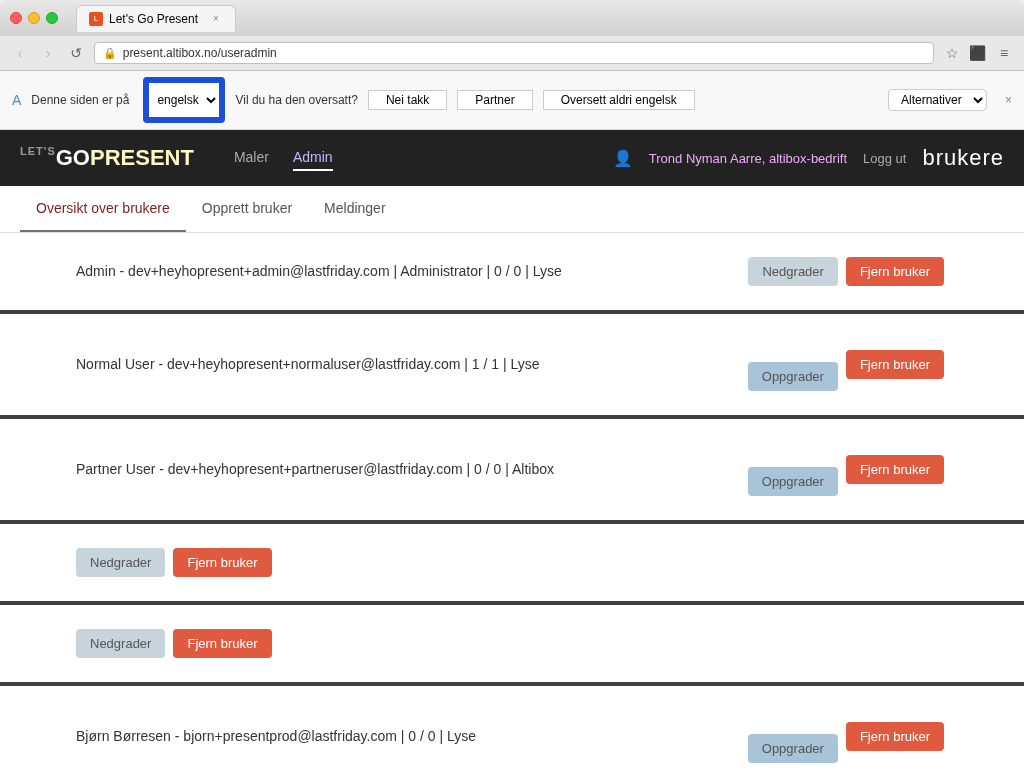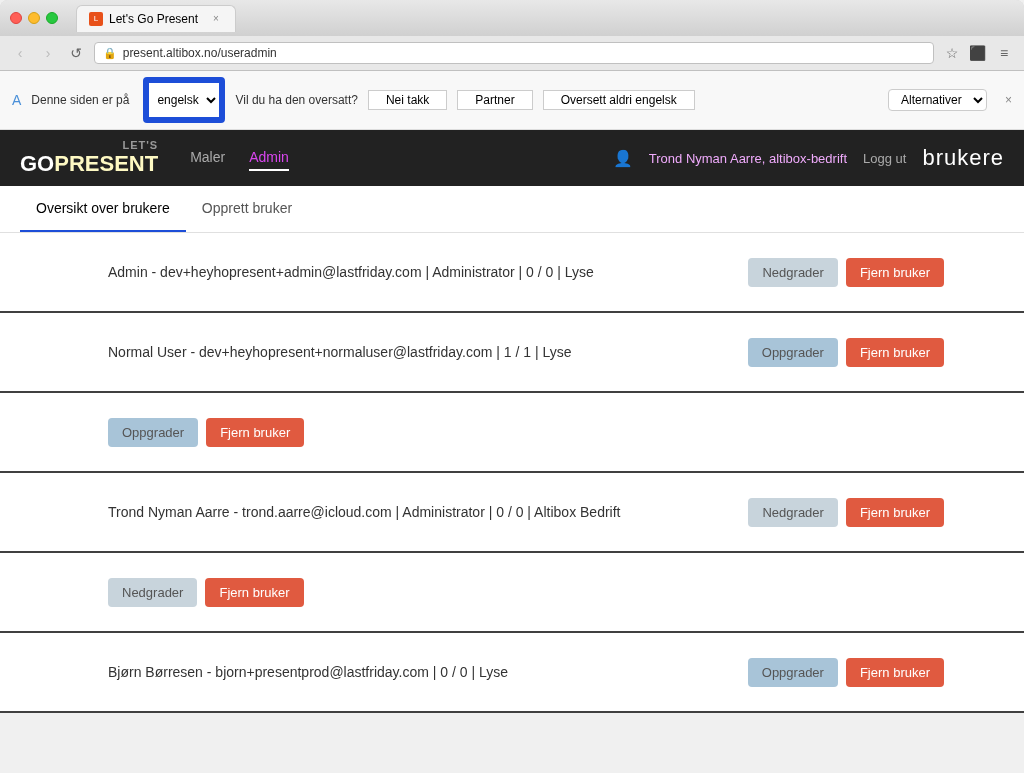--- a/index.html
+++ b/index.html
@@ -109,35 +109,35 @@
     .app { background: white; }
 
     
     .app-header {
       background: #222222;
       padding: 0 20px;
       display: flex;
       align-items: center;
       height: 56px;
     }
-    .logo { display: flex; flex-direction: column; margin-right: 32px; text-align: right; }
+    .logo { display: flex; flex-direction: row; margin-right: 40px; }
     .logo-lets { color: #999; font-size: 11px; font-weight: 600; letter-spacing: 1px; }
     .logo-go { font-size: 22px; font-weight: 700; }
     .logo-go-go { color: white; }
     .logo-go-present { color: #fef9c3; }
     .header-nav { display: flex; gap: 24px; }
     .header-nav-item {
       color: #aaa;
       font-size: 14px;
       cursor: pointer;
       padding: 4px 0;
       text-decoration: none;
     }
     .header-nav-item.active {
-      color: #d946ef;
+      color: #c4b5fd;
       border-bottom: 2px solid white;
       text-align: right;
     }
     .header-right {
       margin-left: auto;
       display: flex;
       align-items: center;
       gap: 16px;
     }
     .user-icon { color: #aaa; font-size: 16px; }
@@ -155,32 +155,32 @@
     }
     .sub-nav-item {
       padding: 14px 16px;
       font-size: 14px;
       color: #555;
       cursor: pointer;
       border-bottom: 2px solid transparent;
       text-decoration: none;
     }
     .sub-nav-item.active {
-      color: #000000;
-      border-bottom: 2px solid #1d4ed8;
+      color: #7f1d1d;
+      border-bottom: 2px solid #737373;
     }
 
     
     .content { background: white; padding: 0; }
 
     .user-row {
       display: flex;
       align-items: center;
-      padding: 24px 80px 24px 108px;
-      border-bottom: 2px solid #404040;
+      padding: 24px 80px 24px 76px;
+      border-bottom: 4px solid #404040;
       min-height: 80px;
     }
     .user-info {
       flex: 1;
       font-size: 14px;
       color: #333;
       line-height: 1.6;
     }
     .user-actions {
       display: flex;
@@ -201,20 +201,21 @@
     }
     .btn-upgrade {
       background: #a8c4d8;
       color: #555;
       border: none;
       border-radius: 4px;
       padding: 7px 14px;
       font-size: 13px;
       cursor: pointer;
       white-space: nowrap;
+      margin-top: 24px;
     }
     .btn-remove {
       background: #e05a40;
       color: white;
       border: none;
       border-radius: 4px;
       padding: 7px 14px;
       font-size: 13px;
       cursor: pointer;
       white-space: nowrap;
@@ -288,45 +289,46 @@
         <span class="user-icon">👤</span>
         <span class="user-name">Trond Nyman Aarre, altibox-bedrift</span>
         <span class="logout-btn">Logg ut</span>
         <span class="altibox-logo">brukere</span>
       </div>
     </div>
 
     <div class="sub-nav">
       <a class="sub-nav-item active">Oversikt over brukere</a>
       <a class="sub-nav-item">Opprett bruker</a>
+      <a class="sub-nav-item">Meldinger</a>
     </div>
 
     <div class="content" id="user-list-container">
     <div class="user-row">
           <div class="user-info">Admin - dev+heyhopresent+admin@lastfriday.com | Administrator | 0 / 0 | Lyse</div>
           <div class="user-actions">
             <button class="btn-downgrade">Nedgrader</button>
             <button class="btn-remove">Fjern bruker</button>
           </div>
         </div>
         <div class="user-row">
           <div class="user-info">Normal User - dev+heyhopresent+normaluser@lastfriday.com | 1 / 1 | Lyse</div>
           <div class="user-actions">
             <button class="btn-upgrade">Oppgrader</button>
             <button class="btn-remove">Fjern bruker</button>
           </div>
         </div>
         <div class="user-row">
+          <div class="user-info">Partner User - dev+heyhopresent+partneruser@lastfriday.com | 0 / 0 | Altibox</div>
           <div class="user-actions">
             <button class="btn-upgrade">Oppgrader</button>
             <button class="btn-remove">Fjern bruker</button>
           </div>
         </div>
         <div class="user-row">
-          <div class="user-info">Trond Nyman Aarre - trond.aarre@icloud.com | Administrator | 0 / 0 | Altibox Bedrift</div>
           <div class="user-actions">
             <button class="btn-downgrade">Nedgrader</button>
             <button class="btn-remove">Fjern bruker</button>
           </div>
         </div>
         <div class="user-row">
           <div class="user-actions">
             <button class="btn-downgrade">Nedgrader</button>
             <button class="btn-remove">Fjern bruker</button>
           </div>

